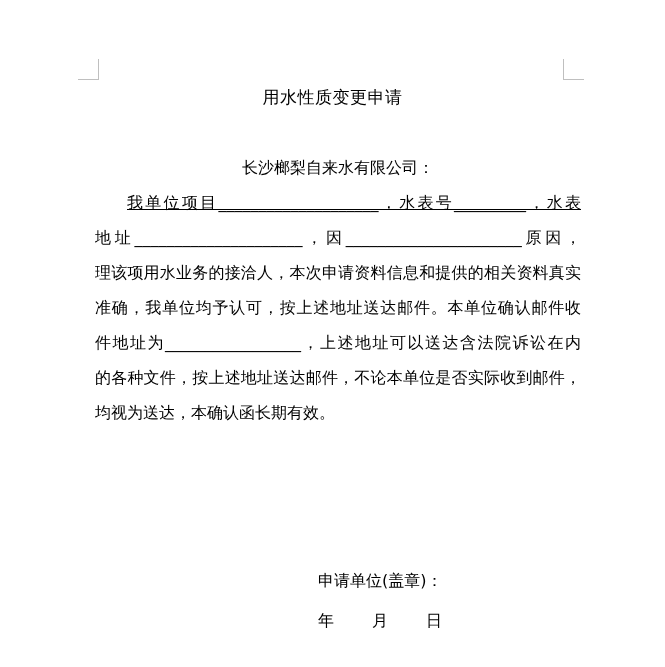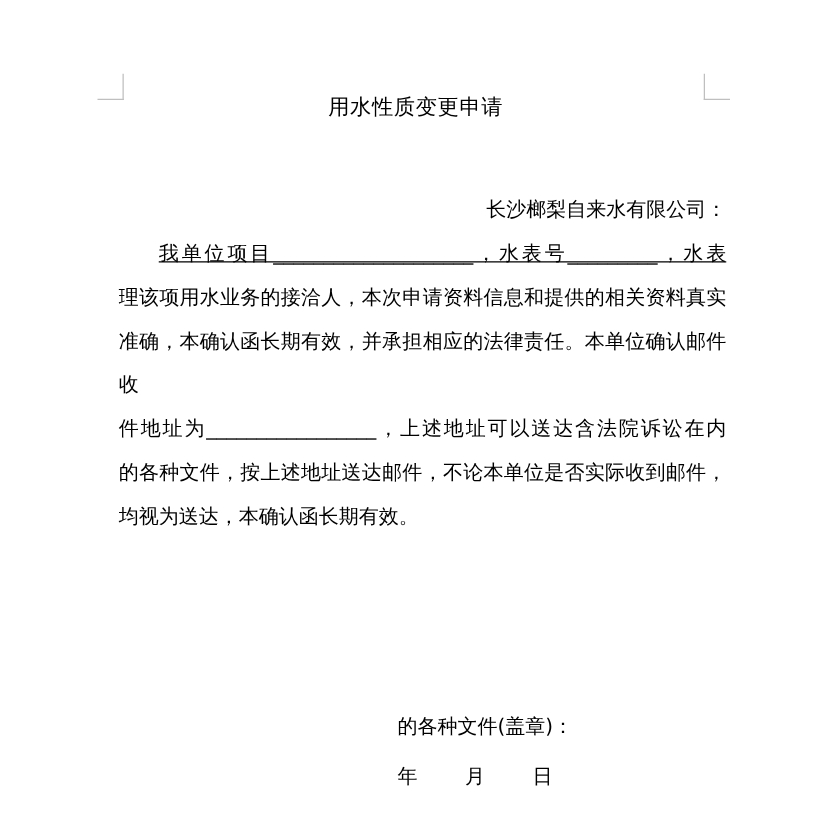--- a/index.html
+++ b/index.html
@@ -29,38 +29,38 @@
     border-bottom: 1px solid #bfbfbf;
   }
   .mark-tr {
     left: 563px;
     top: 59px;
     border-left: 1px solid #bfbfbf;
     border-bottom: 1px solid #bfbfbf;
   }
   .doc-title {
     position: absolute;
-    top: 76px;
+    top: 87px;
     left: 0;
     width: 665px;
     text-align: center;
     font-size: 17px;
     line-height: 20px;
     letter-spacing: 0.5px;
   }
   .content {
     position: absolute;
     left: 95px;
     top: 150px;
     width: 486px;
     font-size: 16px;
     line-height: 35px;
   }
   .salutation {
-    text-align: right;
+    text-align: center;
   }
   .para-line {
     text-align: justify;
     text-align-last: justify;
   }
   .para-line.first {
     text-indent: 32px;
     text-decoration: underline;
   }
   .para-line.last {
@@ -90,28 +90,29 @@
 <div class="page">
 
   <div class="mark mark-tl"></div>
   <div class="mark mark-tr"></div>
 
   <div class="doc-title">用水性质变更申请</div>
 
   <div class="content">
     <div class="salutation">长沙榔梨自来水有限公司：</div>
     <div class="para-line first">我单位项目____________________，水表号_________，水表</div>
+    <div class="para-line">地址_____________________，因______________________原因，</div>
     <div class="para-line">理该项用水业务的接洽人，本次申请资料信息和提供的相关资料真实</div>
-    <div class="para-line">准确，本确认函长期有效，并承担相应的法律责任。本单位确认邮件收</div>
+    <div class="para-line">准确，我单位均予认可，按上述地址送达邮件。本单位确认邮件收</div>
     <div class="para-line">件地址为_________________，上述地址可以送达含法院诉讼在内</div>
     <div class="para-line">的各种文件，按上述地址送达邮件，不论本单位是否实际收到邮件，</div>
     <div class="para-line last">均视为送达，本确认函长期有效。</div>
   </div>
 
-  <div class="sign-label">的各种文件(盖章)：</div>
+  <div class="sign-label">申请单位(盖章)：</div>
 
   <div class="date-line">
     <span>年</span>
     <span>月</span>
     <span>日</span>
   </div>
 
 </div>
 
 </body></html>

